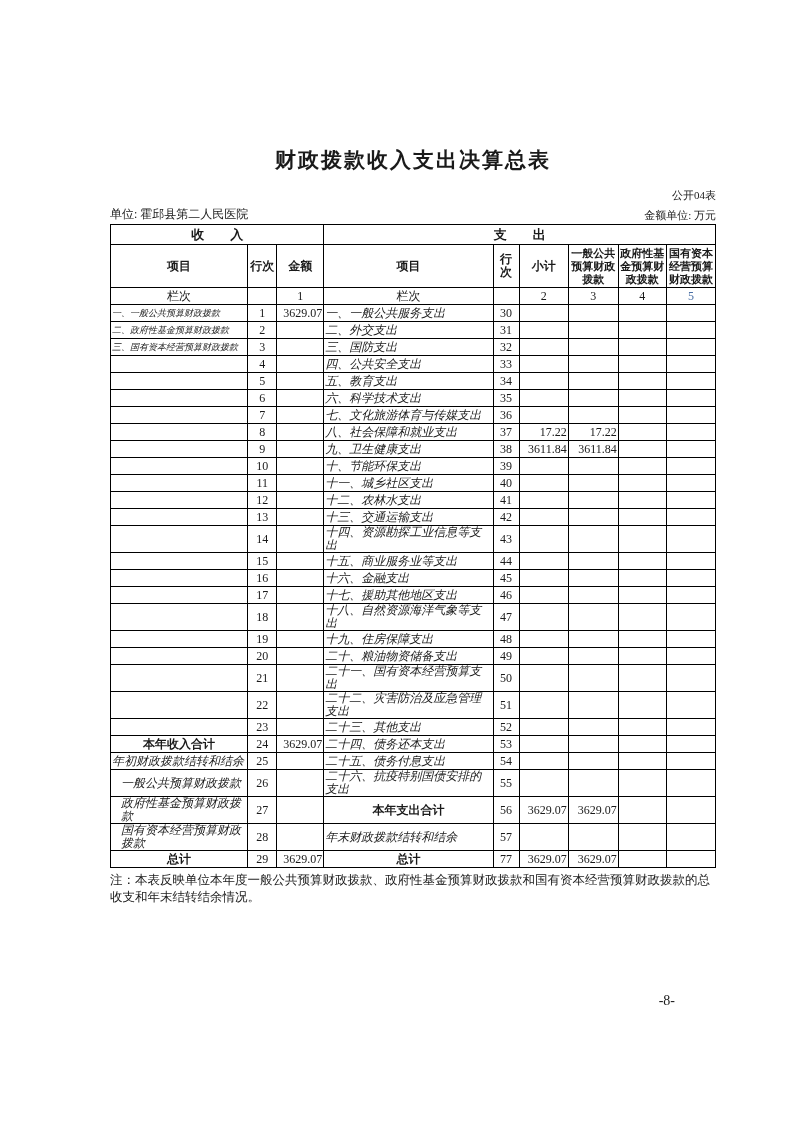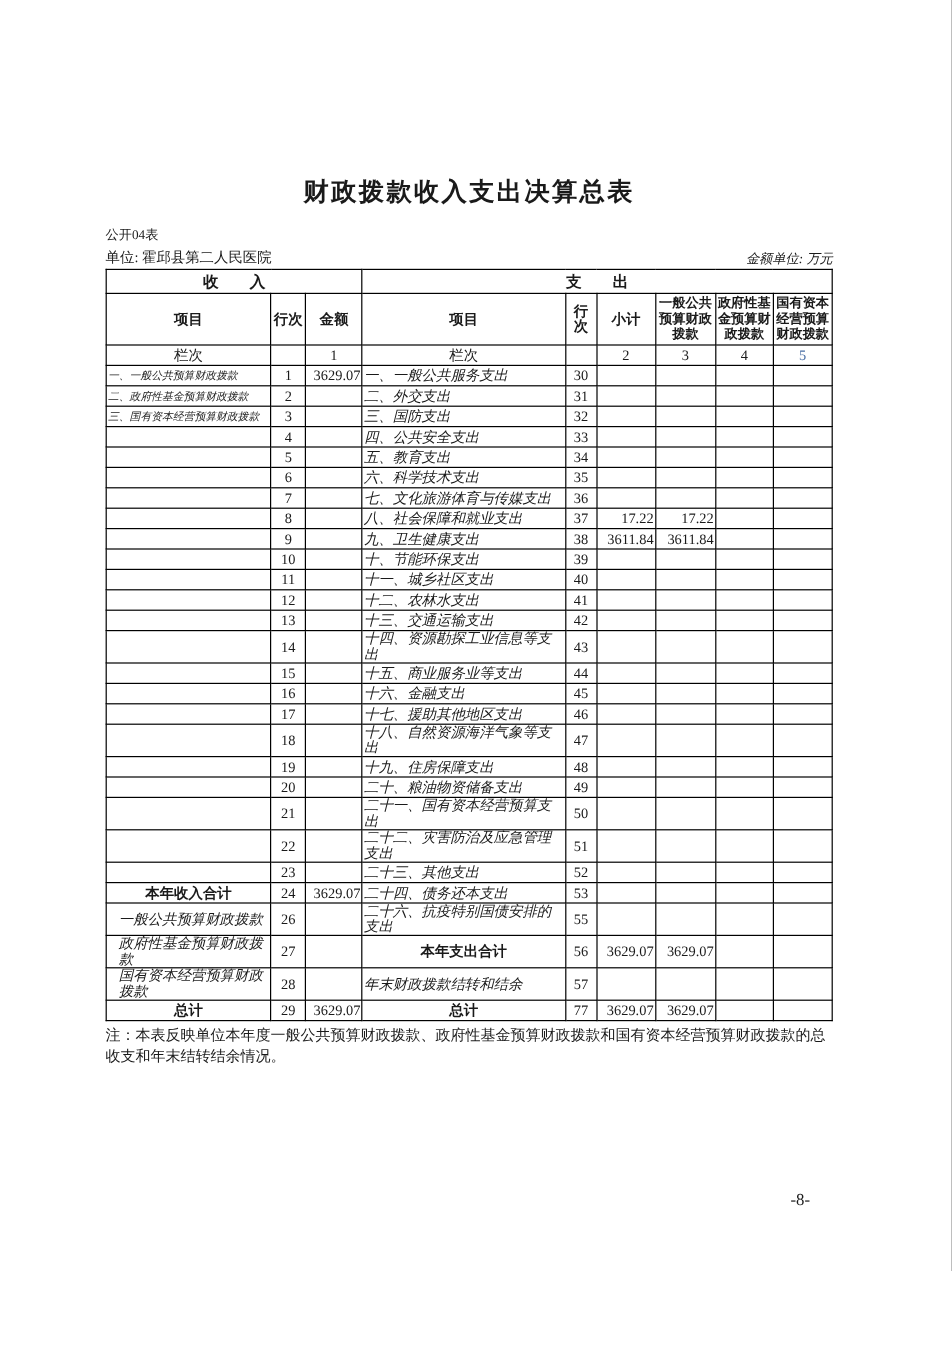--- a/index.html
+++ b/index.html
@@ -8,43 +8,44 @@
     position:relative;
     width:793px; height:1122px;
     margin:0 auto;
     background:#ffffff;
     font-family:"Liberation Serif","DejaVu Serif",serif;
     color:#1a1a1a;
     overflow:hidden;
   }
   .content {
     position:absolute;
-    left:88px; top:146px;
+    left:110px; top:146px;
     width:606px;
   }
   .doc-title {
     text-align:center;
     font-family:"Liberation Sans","DejaVu Sans",sans-serif;
     font-weight:bold;
     font-size:21px;
     letter-spacing:2px;
     margin-bottom:14px;
   }
   .table-code {
+    text-align:right;
     font-size:11px;
     margin-bottom:3px;
   }
   .meta-line {
     display:flex;
     justify-content:space-between;
     align-items:flex-end;
     margin-bottom:1px;
   }
   .unit-label { font-size:12px; font-weight:normal; }
-  .amount-unit { font-size:11px;font-style:italic; }
+  .amount-unit { font-size:11px; }
 
   table.fiscal {
     border-collapse:collapse;
     table-layout:fixed;
     width:606px;
   }
   table.fiscal th, table.fiscal td {
     border:1px solid #000;
     font-size:12px;
     line-height:13px;
@@ -405,20 +406,31 @@
             <td class="cell-num">24</td>
             <td class="cell-amt">3629.07</td>
             <td class="cell-item">二十四、债务还本支出</td>
             <td class="cell-num">53</td>
             <td class="cell-amt"></td>
             <td class="cell-amt"></td>
             <td class="cell-amt"></td>
             <td class="cell-amt"></td>
           </tr>
           <tr>
+            <td class="cell-item">年初财政拨款结转和结余</td>
+            <td class="cell-num">25</td>
+            <td class="cell-amt"></td>
+            <td class="cell-item">二十五、债务付息支出</td>
+            <td class="cell-num">54</td>
+            <td class="cell-amt"></td>
+            <td class="cell-amt"></td>
+            <td class="cell-amt"></td>
+            <td class="cell-amt"></td>
+          </tr>
+          <tr>
             <td class="cell-item indent">一般公共预算财政拨款</td>
             <td class="cell-num">26</td>
             <td class="cell-amt"></td>
             <td class="cell-item">二十六、抗疫特别国债安排的支出</td>
             <td class="cell-num">55</td>
             <td class="cell-amt"></td>
             <td class="cell-amt"></td>
             <td class="cell-amt"></td>
             <td class="cell-amt"></td>
           </tr>

